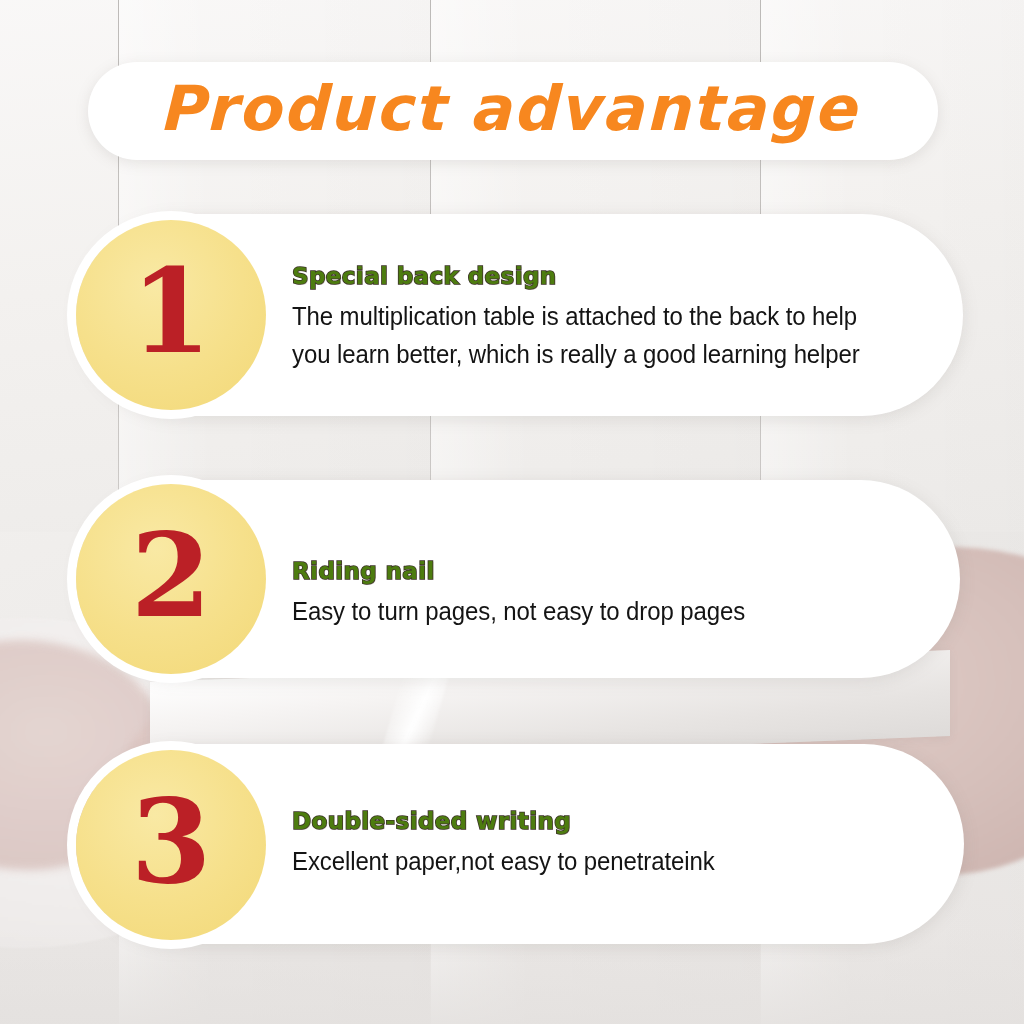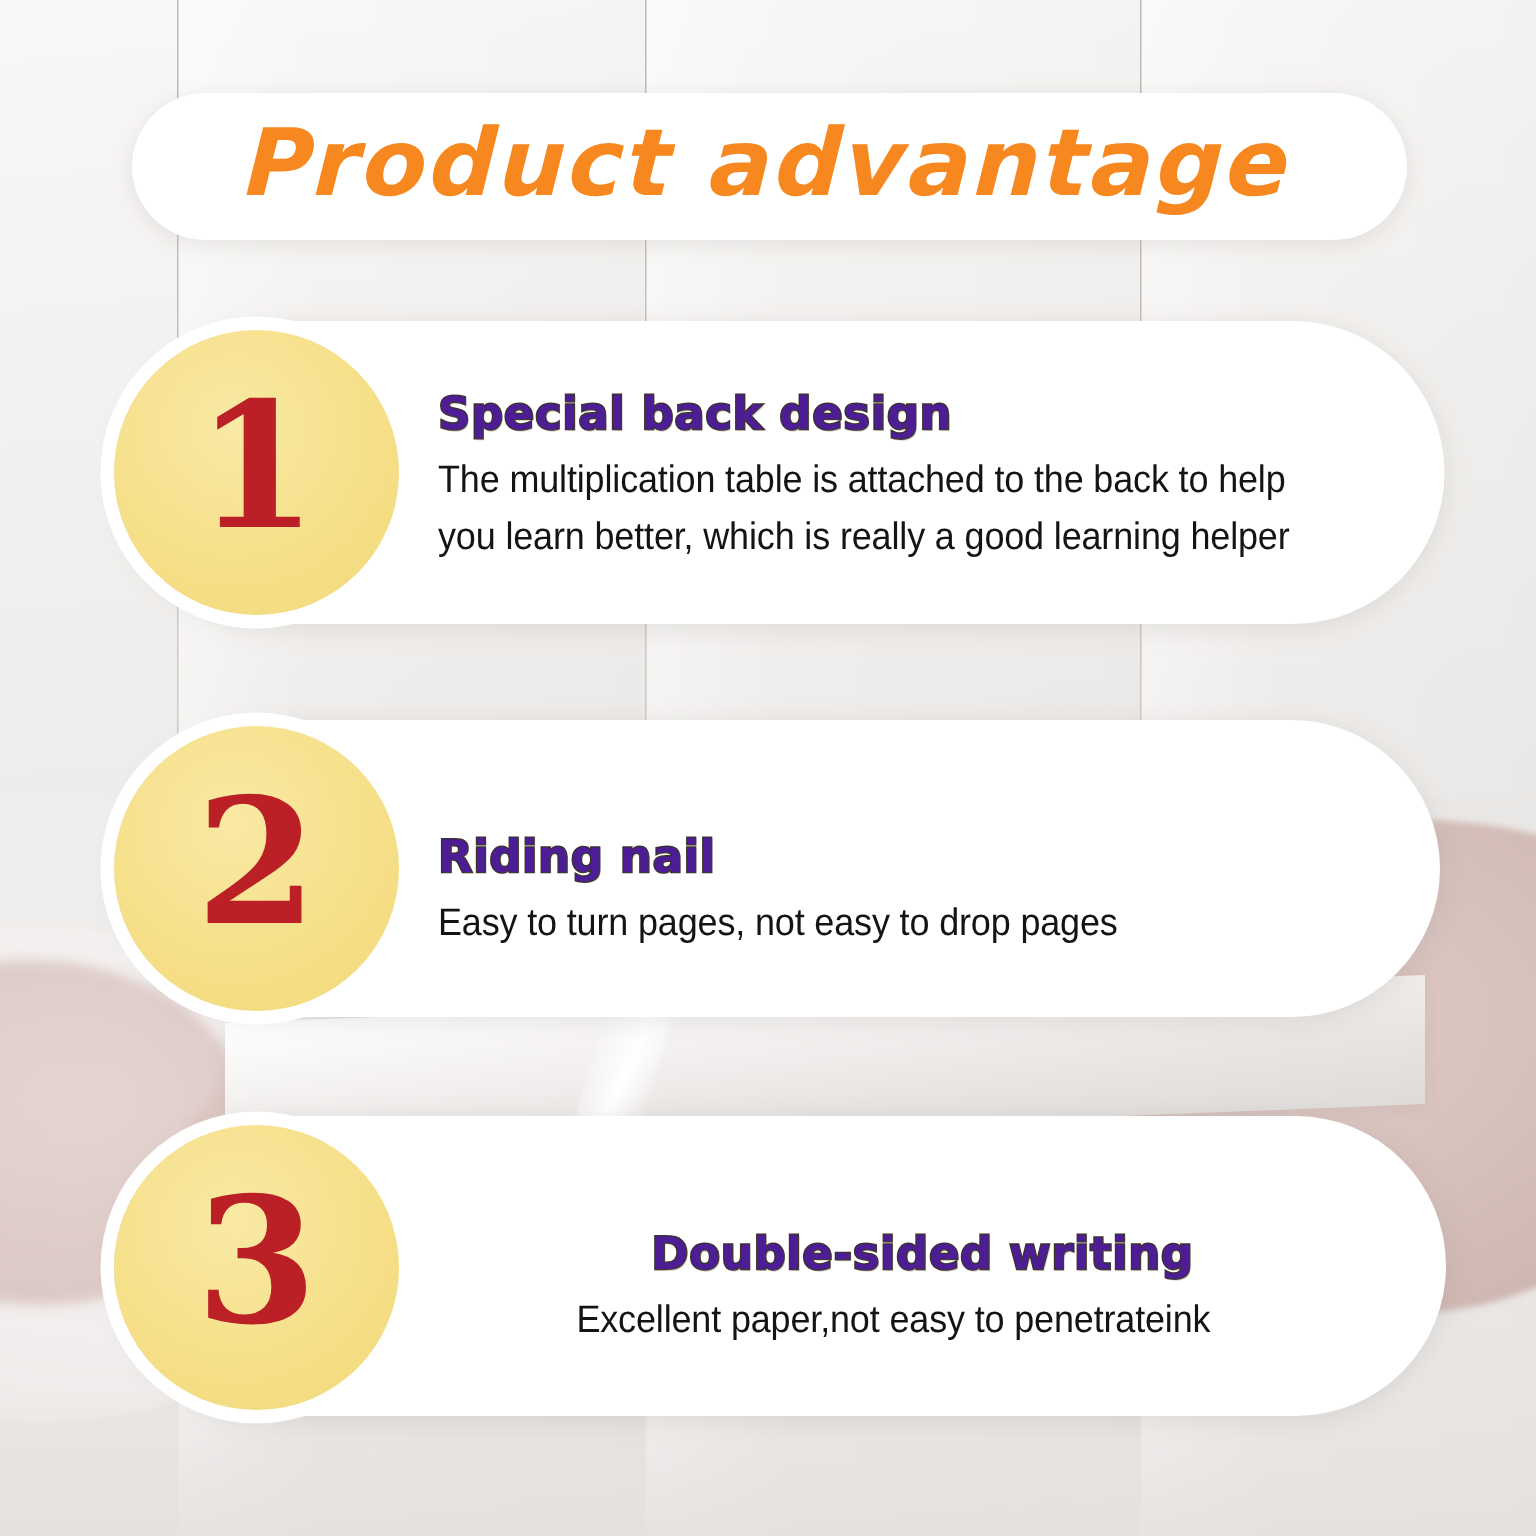--- a/index.html
+++ b/index.html
@@ -214,24 +214,24 @@
     right: 26px;
     height: 100%;
     display: flex;
     flex-direction: column;
     justify-content: center;
     padding-left: 0;
   }
 
   .feature-head {
     font-family: "DejaVu Sans", sans-serif;
-    font-size: 30px;
+    font-size: 23px;
     font-weight: 700;
     letter-spacing: 0.4px;
-    color: #4c1d95;
+    color: #4d7c0f;
     -webkit-text-stroke: 1.6px #3b3228;
     paint-order: stroke fill;
     margin: 0 0 7px 0;
     line-height: 1.12;
     text-shadow: 1px 1px 0 rgba(90,78,60,0.25);
   }
 
   .feature-body {
     font-family: "Liberation Sans", sans-serif;
     font-size: 25.5px;
@@ -239,21 +239,21 @@
     color: #141414;
     margin: 0;
     max-width: 660px;
     transform: scaleX(0.94);
     transform-origin: left center;
     letter-spacing: -0.1px;
   }
 
   #feature-1 .content { padding-top: 4px; }
   #feature-2 .content { padding-top: 2px; margin-top: 14px; }
-  #feature-3 .content { padding-top: 16px; text-align: center; }
+  #feature-3 .content { padding-top: 1px; }
 </style>
 </head>
 <body>
 
 <div id="poster">
 
   <div class="bg-layer">
     <div class="bg-wash-top"></div>
     <div class="bg-wash-bottom"></div>
 

